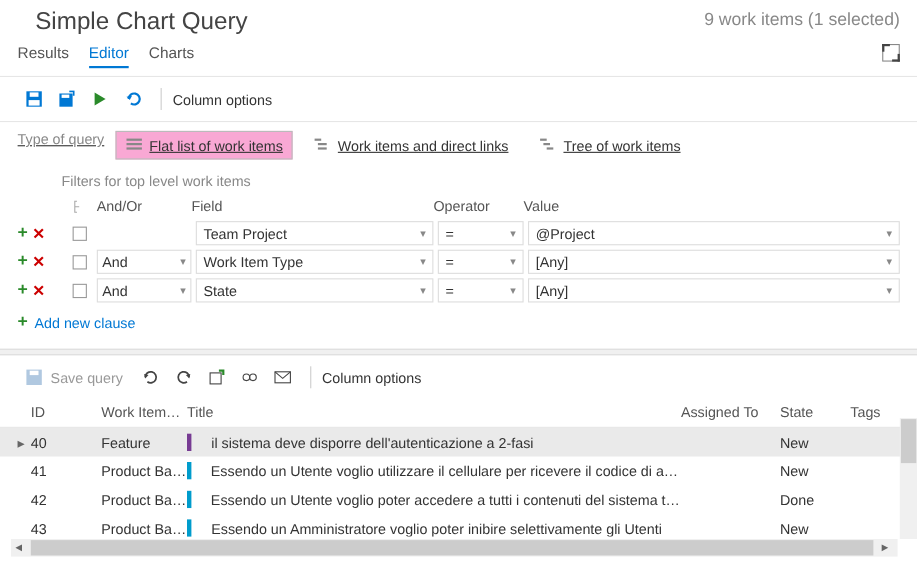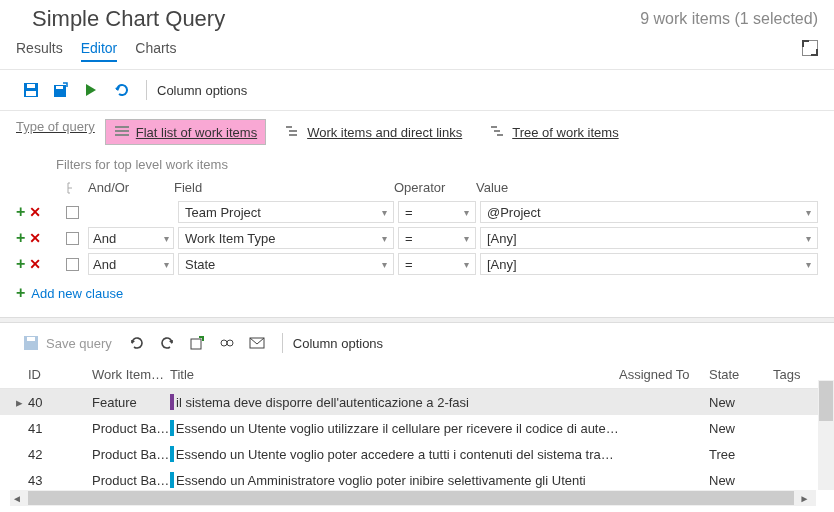--- a/index.html
+++ b/index.html
@@ -46,21 +46,21 @@
 .rh-type { width: 78px; }
 .rh-title { width: 449px; }
 .rh-assigned { width: 90px; }
 .rh-state { width: 64px; }
 .rh-tags { flex: 1; }
 .result-row { display: flex; padding: 3px 16px; align-items: center; font-size: 13px; height: 26px; }
 .result-row.selected { background: #eaeaea; }
 .rr-caret { width: 12px; color: #666; }
 .rr-id { width: 64px; }
 .rr-type { width: 78px; white-space: nowrap; overflow: hidden; text-overflow: ellipsis; }
-.rr-title { width: 449px; display: flex; align-items: center; gap: 2px; white-space: nowrap; overflow: hidden; }
+.rr-title { width: 449px; display: flex; align-items: center; gap: 18px; white-space: nowrap; overflow: hidden; }
 .rr-title span.txt { overflow: hidden; text-overflow: ellipsis; }
 .rr-assigned { width: 90px; }
 .rr-state { width: 64px; }
 .rr-tags { flex: 1; }
 .bar { width: 4px; height: 16px; display: inline-block; }
 .bar.purple { background: #773b93; }
 .bar.teal { background: #009ccc; }
 .plus { color: #2a8a2a; font-weight: bold; font-size: 16px; line-height: 1; }
 .x { color: #c00; font-weight: bold; font-size: 14px; line-height: 1; }
 .checkbox { width: 13px; height: 13px; border: 1px solid #999; background: #fff; display:inline-block; }
@@ -329,21 +329,21 @@
     </div>
     <div class="result-row">
       <div class="rr-caret"></div>
       <div class="rr-id">42</div>
       <div class="rr-type">Product Ba…</div>
       <div class="rr-title">
         <span class="bar teal"></span>
         <span class="txt">Essendo un Utente voglio poter accedere a tutti i contenuti del sistema tramite …</span>
       </div>
       <div class="rr-assigned"></div>
-      <div class="rr-state">Tree</div>
+      <div class="rr-state">Done</div>
       <div class="rr-tags"></div>
     </div>
     <div class="result-row">
       <div class="rr-caret"></div>
       <div class="rr-id">43</div>
       <div class="rr-type">Product Ba…</div>
       <div class="rr-title">
         <span class="bar teal"></span>
         <span class="txt">Essendo un Amministratore voglio poter inibire selettivamente gli Utenti</span>
       </div>

